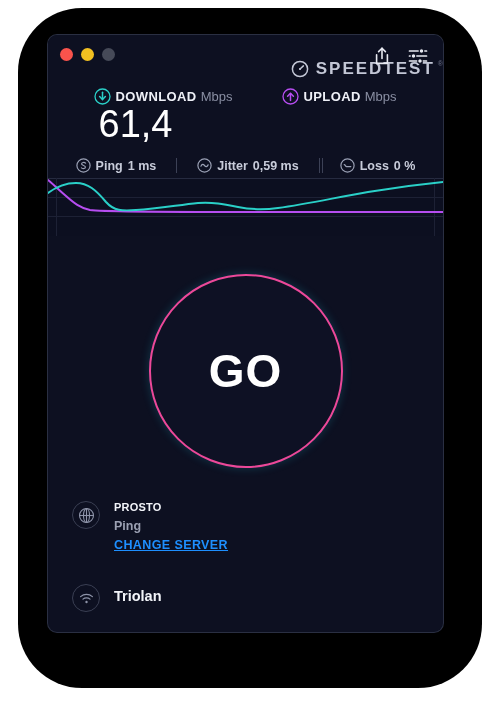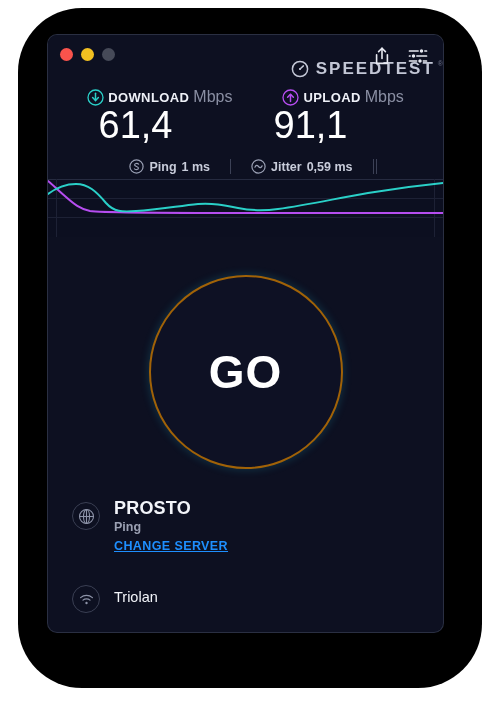--- a/index.html
+++ b/index.html
@@ -118,21 +118,21 @@
     gap: 4px;
   }
   .metric-label .mname {
     color: #eef0f7;
     font-size: 13px;
     font-weight: bold;
     letter-spacing: 0.4px;
   }
   .metric-label .munit {
     color: #8a8fa3;
-    font-size: 16px;
+    font-size: 13px;
     font-weight: normal;
   }
 
   .metric-values {
     display: flex;
     justify-content: flex-start;
     gap: 0px;
     margin-top: -2px;
   }
   .metric-values .mv {
@@ -186,21 +186,21 @@
     height: 257px;
   }
   .go-circle {
     position: absolute;
     left: 50%;
     top: 38px;
     transform: translateX(-50%);
     width: 190px;
     height: 190px;
     border-radius: 50%;
-    border: 2px solid #a16207;
+    border: 2px solid #ec4899;
     background: #0e1124;
     display: flex;
     align-items: center;
     justify-content: center;
     cursor: pointer;
     box-shadow: 0 0 10px rgba(31,200,227,0.22);
   }
   .go-text {
     color: #ffffff;
     font-size: 46px;
@@ -229,21 +229,21 @@
     margin-top: 2px;
   }
   .frow .info {
     margin-left: 14px;
     display: flex;
     flex-direction: column;
     gap: 2px;
   }
   .sponsor {
     color: #f2f4f9;
-    font-size: 18px;
+    font-size: 11px;
     font-weight: bold;
     letter-spacing: 0.2px;
     line-height: 17px;
   }
   .location {
     color: #9ba0b2;
     font-size: 12.5px;
     font-weight: bold;
     line-height: 16px;
   }
@@ -252,21 +252,21 @@
     font-size: 12.5px;
     font-weight: bold;
     letter-spacing: 0.4px;
     line-height: 18px;
     cursor: pointer;
     text-decoration: underline;
   }
   .isp-name {
     color: #f2f4f9;
     font-size: 14.5px;
-    font-weight: normal;
+    font-weight: bold;
     line-height: 28px;
     margin-left: 14px;
   }
 </style>
 </head>
 <body>
 
 <div id="stage">
 
   <div id="backdrop"></div>
@@ -327,21 +327,20 @@
             <line x1="8.5" y1="12.6" x2="8.5" y2="5.4" stroke="#b64df0" stroke-width="1.5" stroke-linecap="round"></line>
             <path d="M5.6 8.3 L8.5 5.3 L11.4 8.3" fill="none" stroke="#b64df0" stroke-width="1.5" stroke-linecap="round" stroke-linejoin="round"></path>
           </svg>
           <span class="mname">UPLOAD</span>
           <span class="munit">Mbps</span>
         </div>
       </div>
 
       <div class="metric-values">
         <div class="mv">61,4</div>
-        <div class="mv">91,1</div>
       </div>
 
       <div class="substats">
         <div class="substat">
           <svg width="15" height="15" viewBox="0 0 15 15">
             <circle cx="7.5" cy="7.5" r="6.6" fill="none" stroke="#9aa0b4" stroke-width="1.2"></circle>
             <path d="M9.6 5.1 C8.2 3.9 5.6 4.4 5.6 6.1 C5.6 7.6 9.4 7.4 9.4 8.9 C9.4 10.6 6.8 11.1 5.4 9.9" fill="none" stroke="#9aa0b4" stroke-width="1.2" stroke-linecap="round"></path>
           </svg>
           <span>Ping</span>
           <span class="sv">1 ms</span>
@@ -353,20 +352,28 @@
           <svg width="15" height="15" viewBox="0 0 15 15">
             <circle cx="7.5" cy="7.5" r="6.6" fill="none" stroke="#9aa0b4" stroke-width="1.2"></circle>
             <path d="M3.9 8.2 C5 6.0 6.2 6.0 7.5 7.5 C8.8 9.0 10 9.0 11.1 6.9" fill="none" stroke="#9aa0b4" stroke-width="1.2" stroke-linecap="round"></path>
           </svg>
           <span>Jitter</span>
           <span class="sv">0,59 ms</span>
         </div>
 
         <div class="sep double"></div>
 
+        <div class="substat">
+          <svg width="15" height="15" viewBox="0 0 15 15">
+            <circle cx="7.5" cy="7.5" r="6.6" fill="none" stroke="#9aa0b4" stroke-width="1.2"></circle>
+            <path d="M4.2 6.6 C5.4 6.6 5.4 8.6 6.6 8.6 L10.8 8.6" fill="none" stroke="#9aa0b4" stroke-width="1.2" stroke-linecap="round"></path>
+          </svg>
+          <span>Loss</span>
+          <span class="sv">0 %</span>
+        </div>
       </div>
     </div>
 
     <div class="graph-wrap">
       <svg width="395" height="58" viewBox="0 0 395 58">
         <rect x="0" y="0" width="395" height="58" fill="#0c0f20"></rect>
         <g>
           <line x1="0" y1="0.5" x2="395" y2="0.5" stroke="#262b40" stroke-width="1"></line>
           <line x1="0" y1="19.5" x2="395" y2="19.5" stroke="#1d2135" stroke-width="1"></line>
           <line x1="0" y1="38.5" x2="395" y2="38.5" stroke="#1d2135" stroke-width="1"></line>

